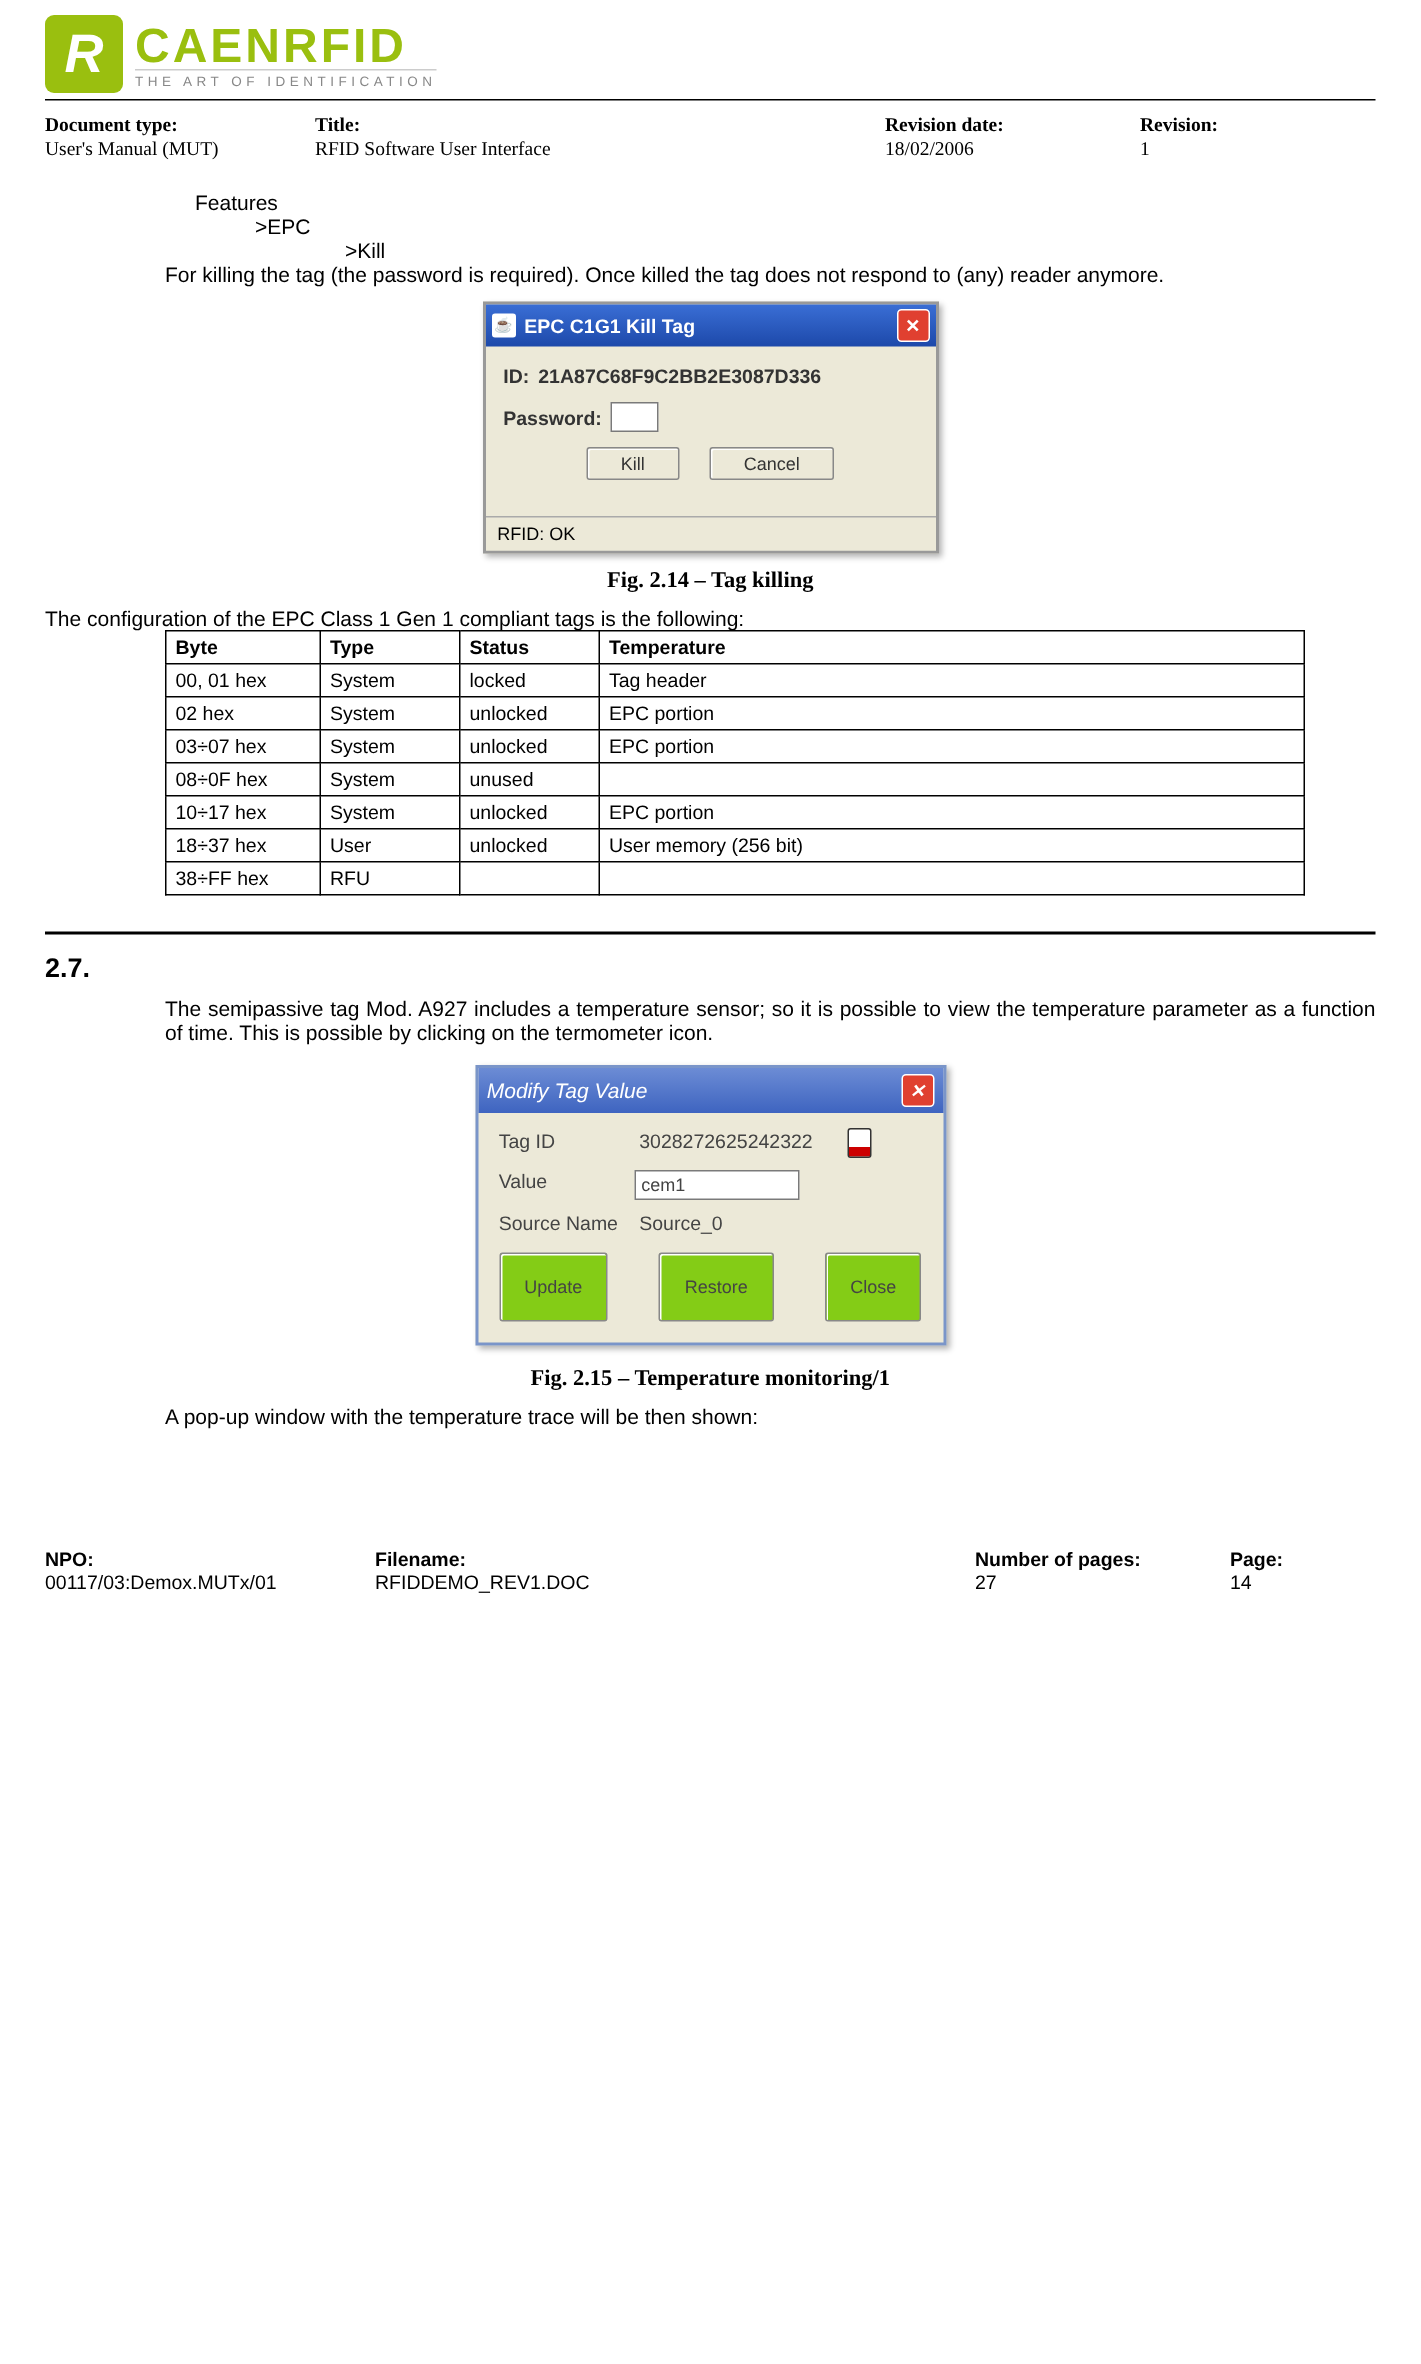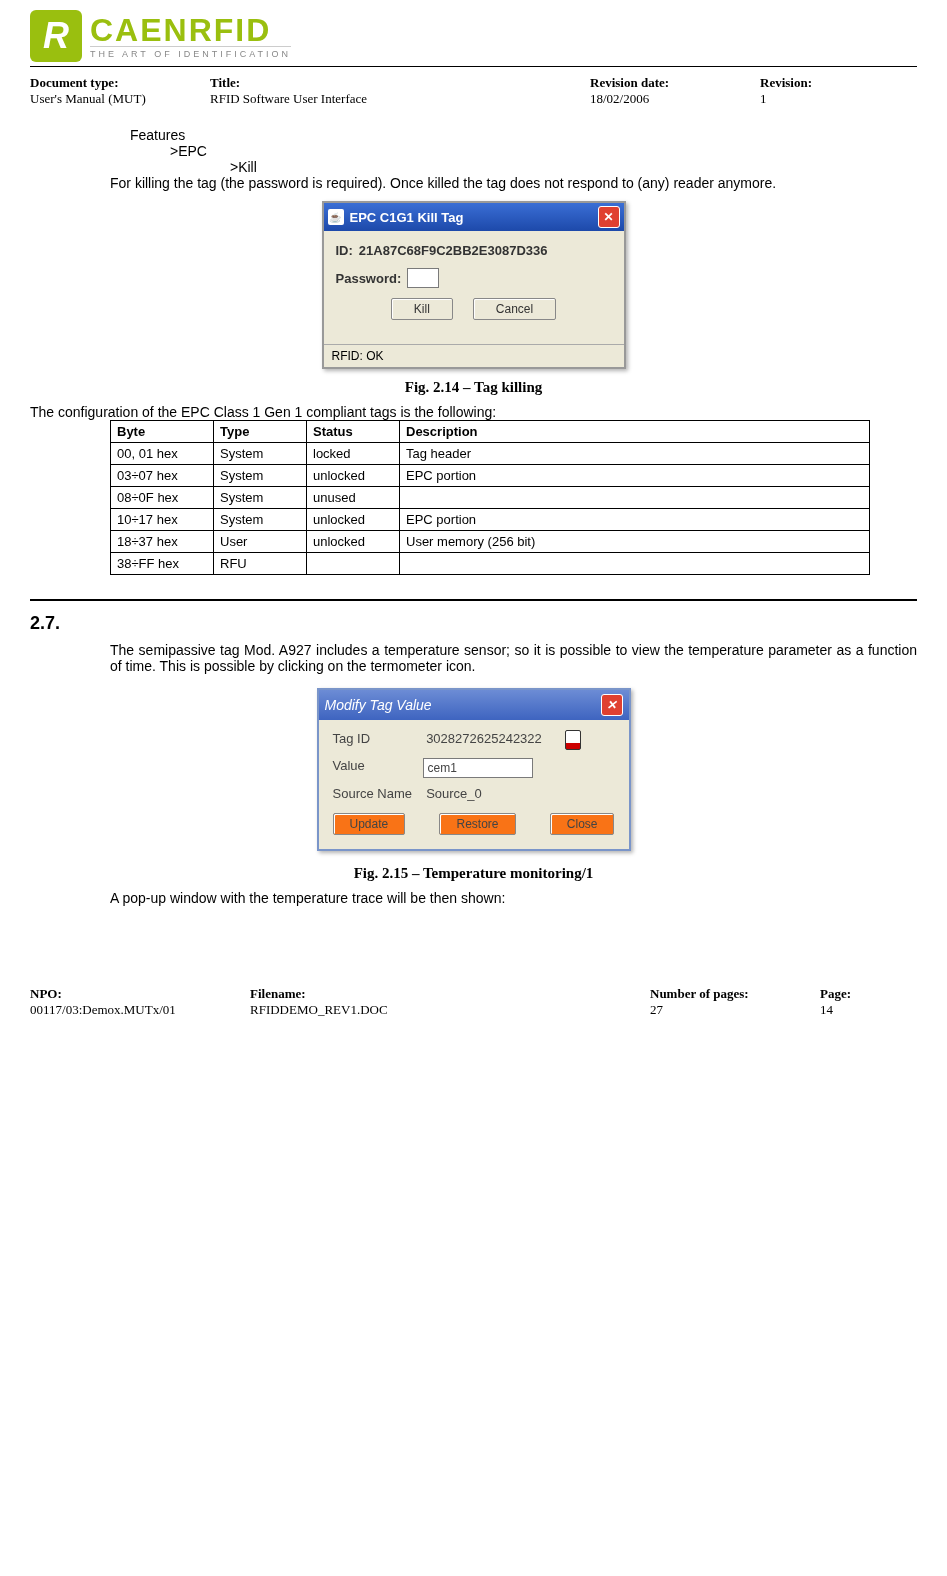--- a/index.html
+++ b/index.html
@@ -234,31 +234,31 @@
     margin-left: 20px;
     background: linear-gradient(to top, #c00 35%, #fff 35%);
   }
   .dialog2-buttons {
     display:flex;
     justify-content: space-between;
     margin-top: 12px;
   }
   .winbtn2 {
     border: 1px solid #888;
-    background: #f97316;
-    padding: 3px 16px;
+    background: #84cc16;
+    padding: 15px 16px;
     font-size: 12px;
     border-radius: 2px;
     box-shadow: inset 1px 1px 0 #fff;
   }
   .footer {
     display: flex;
     font-size: 13px;
     margin-top: 80px;
-    font-family: Liberation Serif, serif;
+    font-family: Liberation Sans, sans-serif;
     align-items: center;
   }
   .footer-col { display:flex; flex-direction: column; }
   .footer-col.f1 { width: 220px; }
   .footer-col.f2 { width: 400px; }
   .footer-col.f3 { width: 170px; }
   .footer-col.f4 { width: 80px; }
   .footer-label { font-weight: bold; }
 </style>
 </head>
@@ -327,29 +327,35 @@
 <div class="fig-caption">Fig. 2.14 – Tag killing</div>
 
 <div class="config-text">The configuration of the EPC Class 1 Gen 1 compliant tags is the following:</div>
 
 <table class="tag-table">
   <thead>
     <tr>
       <th class="col-byte">Byte</th>
       <th class="col-type">Type</th>
       <th class="col-status">Status</th>
-      <th>Description</th>
+      <th>Temperature</th>
     </tr>
   </thead>
   <tbody>
     <tr>
       <td>00, 01 hex</td>
       <td>System</td>
       <td>locked</td>
       <td>Tag header</td>
+    </tr>
+    <tr>
+      <td>02 hex</td>
+      <td>System</td>
+      <td>unlocked</td>
+      <td>EPC portion</td>
     </tr>
     <tr>
       <td>03÷07 hex</td>
       <td>System</td>
       <td>unlocked</td>
       <td>EPC portion</td>
     </tr>
     <tr>
       <td>08÷0F hex</td>
       <td>System</td>

